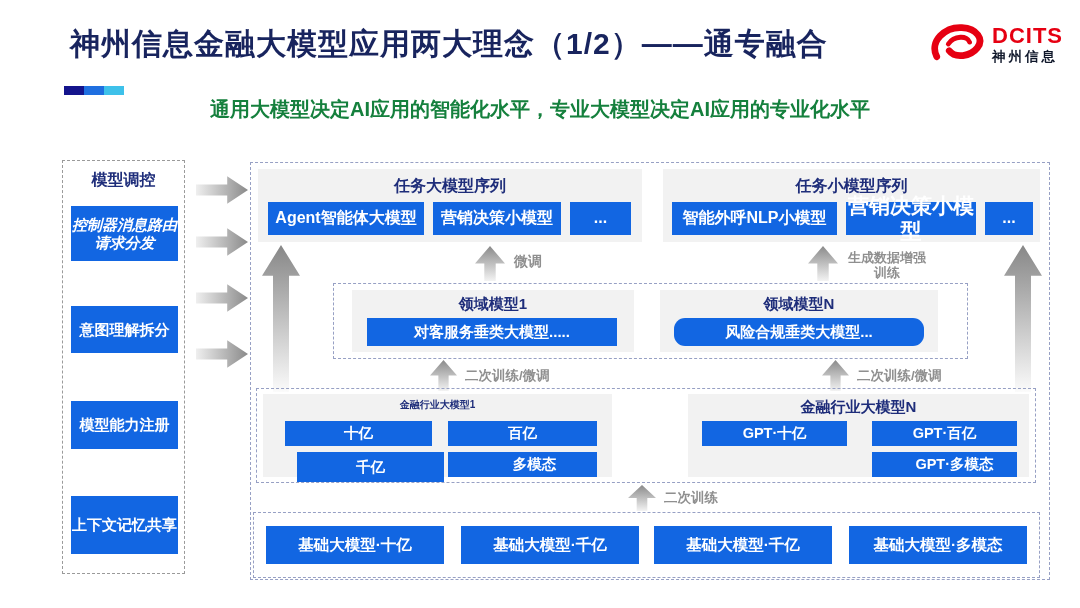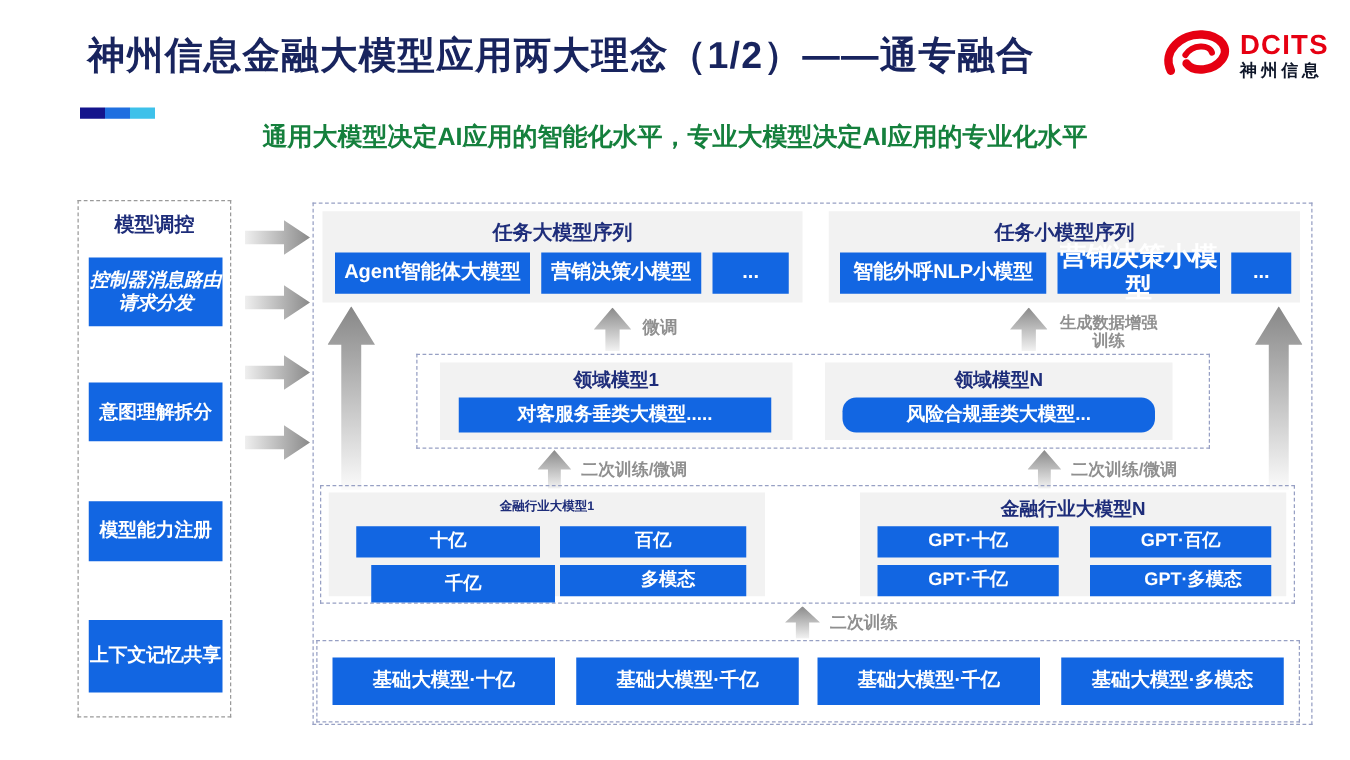--- a/index.html
+++ b/index.html
@@ -132,21 +132,20 @@
   <div class="btn" style="left:285px; top:421px; width:147px; height:25px; font-size:14.5px;">十亿</div>
   <div class="btn" style="left:448px; top:421px; width:149px; height:25px; font-size:14.5px;">百亿</div>
   <div class="btn" style="left:285px; top:452px; width:147px; height:30px; font-size:14.5px;margin-left:12px;">千亿</div>
   <div class="btn" style="left:448px; top:452px; width:149px; height:25px; font-size:14.5px;padding-left:24px;">多模态</div>
 
   <div class="group" style="left:688px; top:394px; width:341px; height:83px;">
     <div class="group-title" style="top:4px; font-size:15px;">金融行业大模型N</div>
   </div>
   <div class="btn" style="left:702px; top:421px; width:145px; height:25px; font-size:14.5px;">GPT·十亿</div>
   <div class="btn" style="left:872px; top:421px; width:145px; height:25px; font-size:14.5px;">GPT·百亿</div>
-  <div class="btn" style="left:702px; top:452px; width:145px; height:25px; font-size:14.5px;">GPT·千亿</div>
   <div class="btn" style="left:872px; top:452px; width:145px; height:25px; font-size:14.5px;padding-left:20px;">GPT·多模态</div>
 
   <div class="arrow-up-sm" style="left:628px; top:485px; width:28px; height:26px;"></div>
   <div class="flow-label" style="left:664px; top:490px; font-size:13.5px;">二次训练</div>
 
   <div class="dashed" style="left:253px; top:512px; width:787px; height:66px;"></div>
   <div class="btn" style="left:266px; top:526px; width:178px; height:38px; font-size:15.5px;">基础大模型·十亿</div>
   <div class="btn" style="left:461px; top:526px; width:178px; height:38px; font-size:15.5px;">基础大模型·千亿</div>
   <div class="btn" style="left:654px; top:526px; width:178px; height:38px; font-size:15.5px;">基础大模型·千亿</div>
   <div class="btn" style="left:849px; top:526px; width:178px; height:38px; font-size:15.5px;">基础大模型·多模态</div>

